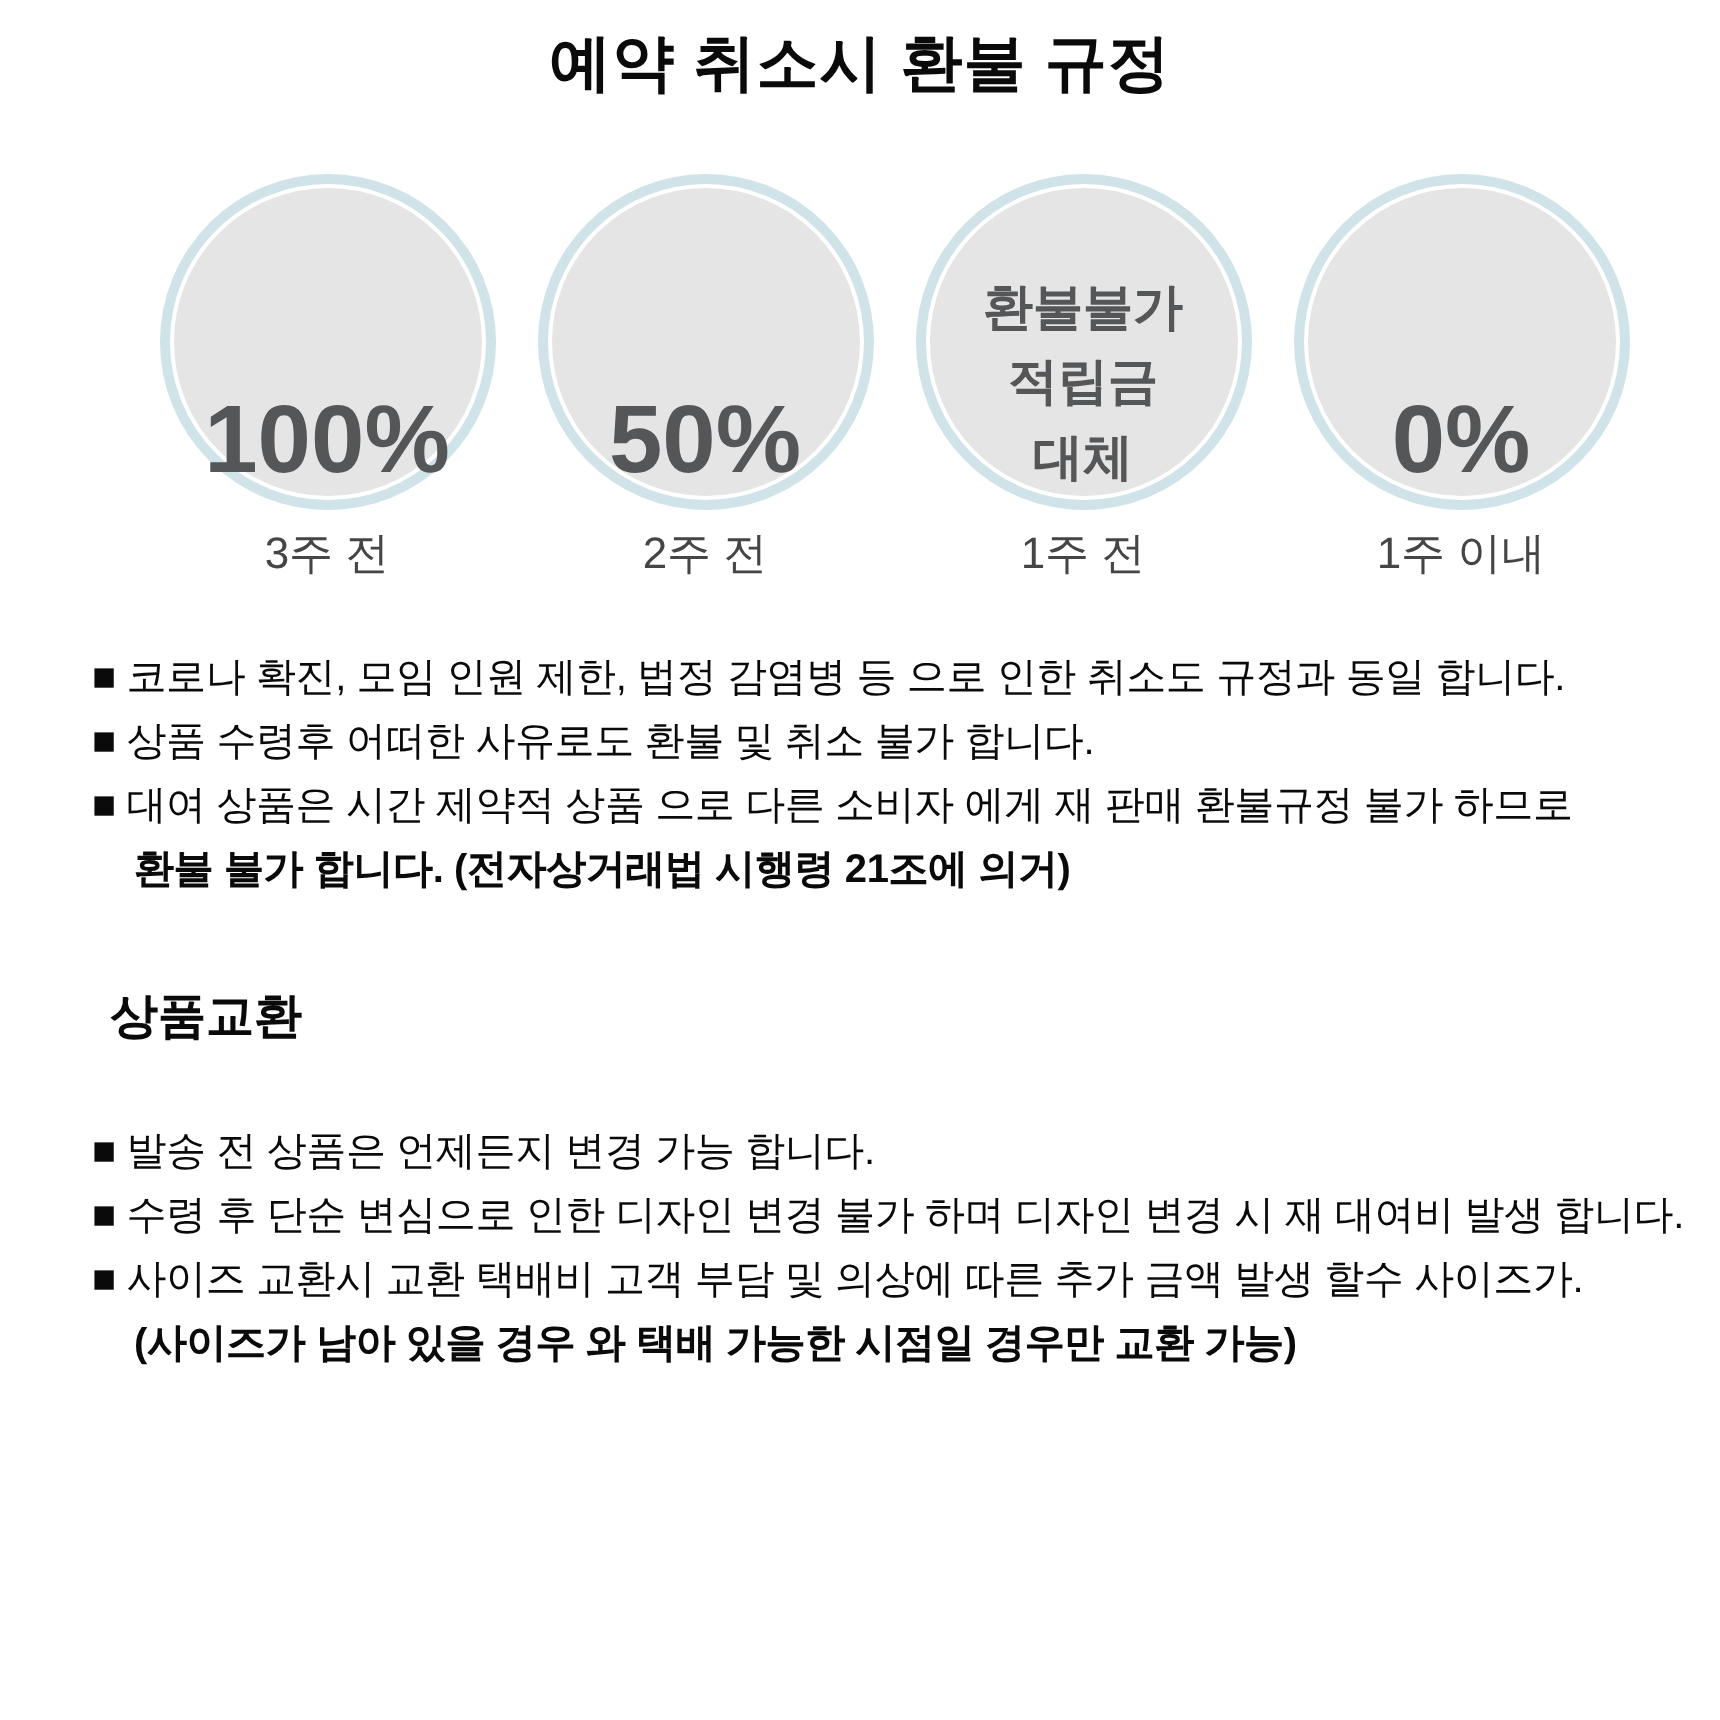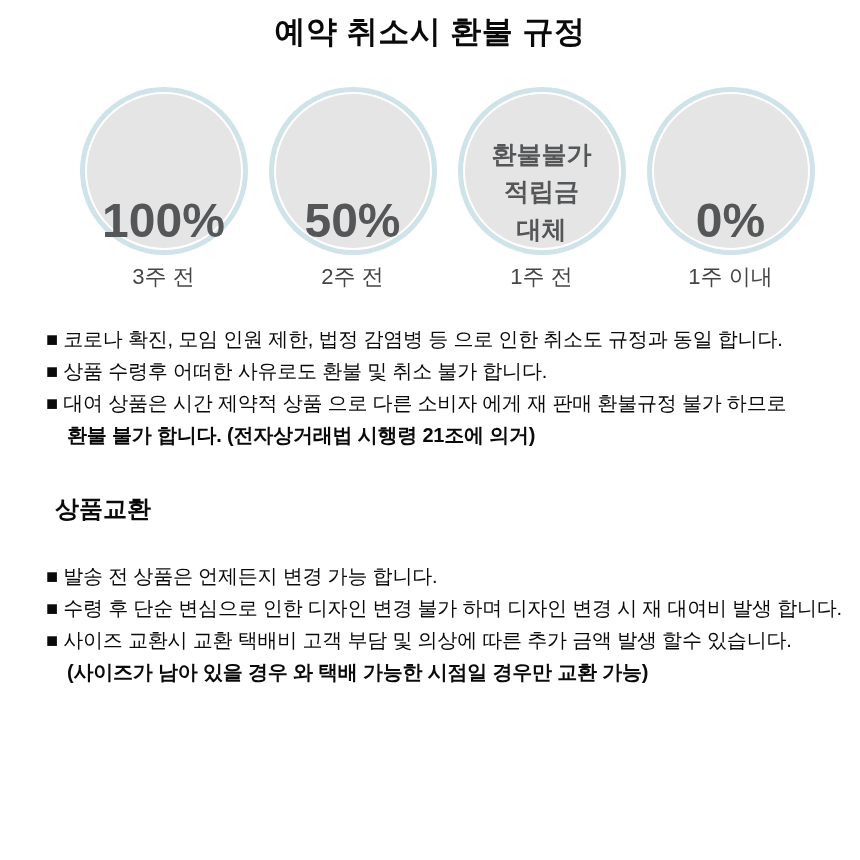--- a/index.html
+++ b/index.html
@@ -136,17 +136,17 @@
     <div class="policy-line">■ 상품 수령후 어떠한 사유로도 환불 및 취소 불가 합니다.</div>
     <div class="policy-line">■ 대여 상품은 시간 제약적 상품 으로 다른 소비자 에게 재 판매 환불규정 불가 하므로</div>
     <div class="policy-line cont">환불 불가 합니다. (전자상거래법 시행령 21조에 의거)</div>
   </div>
 
   <h2 class="section-heading exchange">상품교환</h2>
 
   <div class="policy-list exchange">
     <div class="policy-line">■ 발송 전 상품은 언제든지 변경 가능 합니다.</div>
     <div class="policy-line">■ 수령 후 단순 변심으로 인한 디자인 변경 불가 하며 디자인 변경 시 재 대여비 발생 합니다.</div>
-    <div class="policy-line">■ 사이즈 교환시 교환 택배비 고객 부담 및 의상에 따른 추가 금액 발생 할수 있습니다.</div>
+    <div class="policy-line">■ 사이즈 교환시 교환 택배비 고객 부담 및 의상에 따른 추가 금액 발생 할수 사이즈가.</div>
     <div class="policy-line cont">(사이즈가 남아 있을 경우 와 택배 가능한 시점일 경우만 교환 가능)</div>
   </div>
 
 </div>
 
 </body></html>

